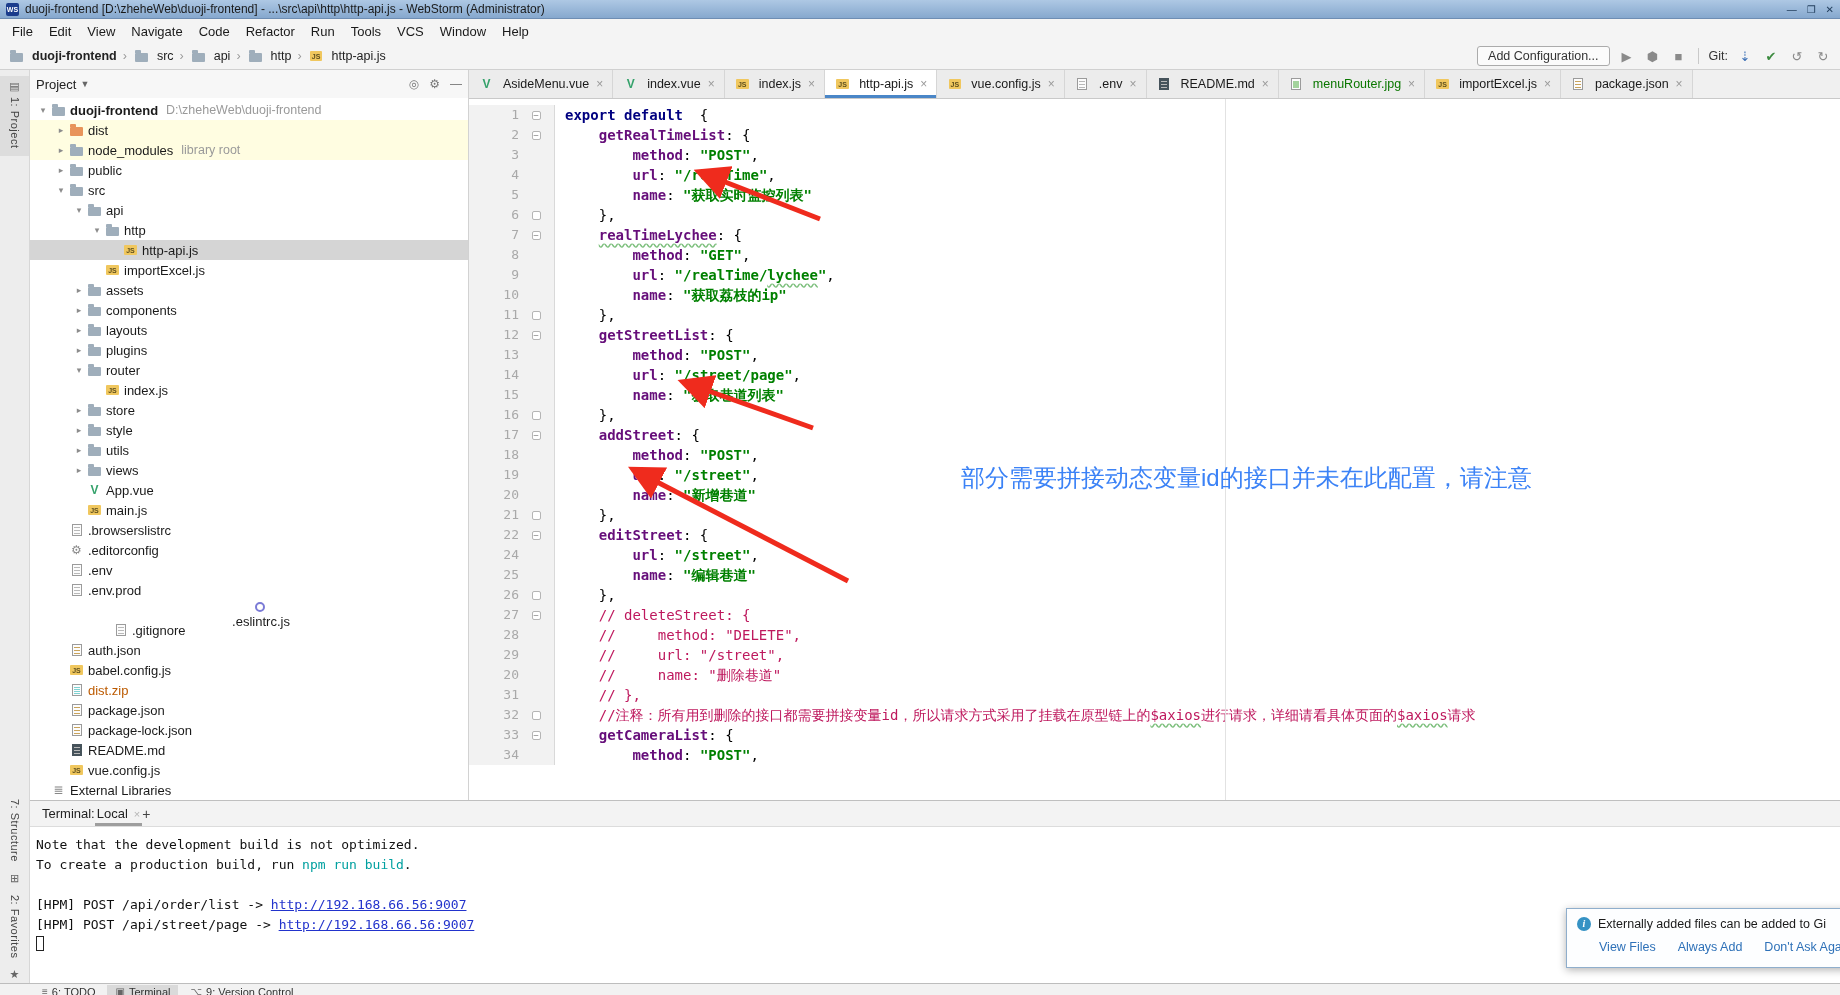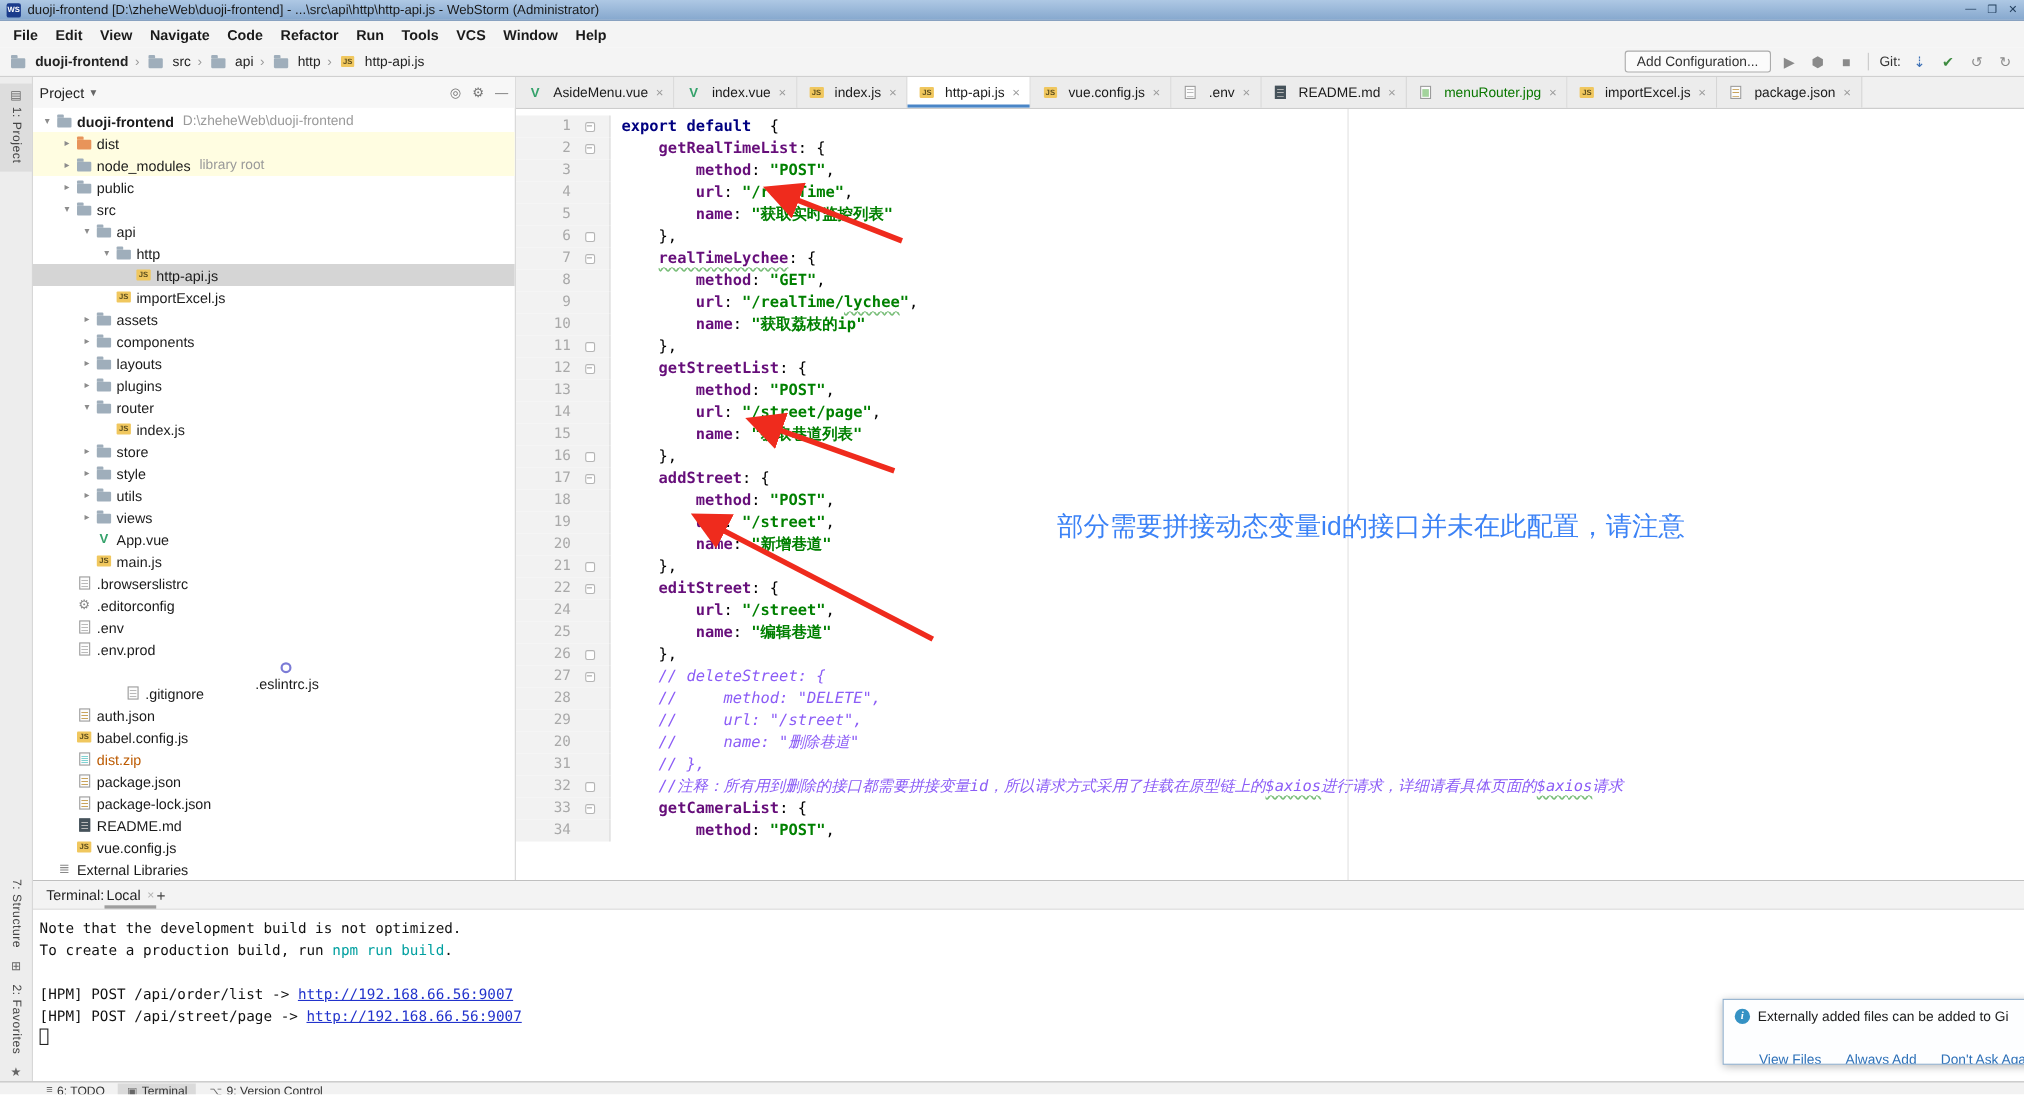--- a/index.html
+++ b/index.html
@@ -9,21 +9,21 @@
 
   
   .titlebar { height:19px; background:linear-gradient(180deg,#AEC8E4,#86A8CE);
     display:flex; align-items:center; padding:0 6px; font-size:12px; color:#1a1a1a; border-bottom:1px solid #6E8DB3;}
   .ws-icon { width:13px; height:13px; background:#1B3C8C; color:#fff; font:bold 7px/13px "Liberation Sans",sans-serif;
     text-align:center; margin-right:6px; border-radius:2px; }
   .win-controls { margin-left:auto; display:flex; gap:10px; font-size:10px; color:#24405F; }
 
   
   .menubar { height:24px; background:#F4F4F4; display:flex; align-items:center; padding:0 4px; font-size:13px; color:#1a1a1a; }
-  .menu-item { padding:3px 8px; cursor:default;font-weight:bold; }
+  .menu-item { padding:3px 8px; cursor:default; }
 
   
   .toolbar { height:27px; background:#F4F4F4; border-bottom:1px solid #D0D0D0; display:flex; align-items:center;
     padding:0 8px; font-size:12.5px; color:#222; }
   .crumbs { display:flex; align-items:center; gap:4px; }
   .crumb { display:flex; align-items:center; gap:4px; }
   .crumb.bold { font-weight:bold; }
   .crumb-sep { color:#999; padding:0 2px; }
   .toolbar-right { margin-left:auto; display:flex; align-items:center; gap:8px; }
   .add-config { border:1px solid #ABABAB; background:#FBFBFB; border-radius:3px; padding:2px 10px; font-size:12.5px; color:#333;text-align:right; }
@@ -93,21 +93,21 @@
   .cline { display:flex; height:20px; line-height:20px; white-space:pre; }
   .gut { width:86px; background:#F2F2F2; border-right:1px solid #D9D9D9; display:flex; flex:none; }
   .lnum { width:56px; text-align:right; color:#A9A9A9; font-size:13px; padding-right:6px; }
   .fold { width:22px; display:flex; align-items:center; justify-content:center; }
   .fmark { width:9px; height:9px; border:1px solid #B5B5B5; background:#fff; border-radius:2px; font:9px/7px "DejaVu Sans Mono",monospace;
     color:#8a8a8a; text-align:center; }
   .ctext { padding-left:10px; color:#000; }
   .kw { color:#000080; font-weight:bold; }
   .key { color:#660E7A; font-weight:bold; }
   .str { color:#008000; font-weight:bold; }
-  .cm { color:#8b5cf6; font-style:italic; }
+  .cm { color:#be185d; }
   .pl { color:#000; }
   .ty { text-decoration:underline; text-decoration-style:wavy; text-decoration-color:#7CBF7C; text-underline-offset:3px; }
   .margin-guide { position:absolute; top:0; bottom:0; left:756px; width:1px; background:#E2E2E2; }
 
   .red-note { position:absolute; left:492px; top:363px; font-size:24px; color:#3b82f6; white-space:nowrap;
     font-family:"Liberation Sans",sans-serif; }
   .arrow-svg { position:absolute; inset:0; width:100%; height:100%; pointer-events:none; }
 
   
   .terminal { height:183px; border-top:1px solid #BFBFBF; display:flex; flex-direction:column; background:#fff; }
@@ -129,21 +129,21 @@
   .sb-item.active { background:#DADADA; }
   .sb-ico { font-size:10px; color:#666; }
 
   
   .notif { position:absolute; left:1566px; top:908px; width:320px; height:60px; background:#FDFEFF;
     border:1px solid #8FAECC; box-shadow:0 2px 8px rgba(0,0,0,.3); padding:8px 10px; font-size:12.5px; color:#1a1a1a; overflow:hidden; }
   .notif-row1 { display:flex; gap:7px; align-items:center; white-space:nowrap; }
   .info-ico { width:14px; height:14px; border-radius:50%; background:#3592C4; color:#fff; font:bold italic 10px/14px "Liberation Serif",serif;
     text-align:center; flex:none; }
   .notif-actions { margin:9px 0 0 22px; display:flex; gap:22px; white-space:nowrap; }
-  .notif-actions span { color:#2E71B8;margin-top:16px; }
+  .notif-actions span { color:#2E71B8; }
 </style>
 </head>
 <body>
 
 <div id="app">
 
   <div class="titlebar">
     <span class="ws-icon">WS</span>
     <span>duoji-frontend [D:\zheheWeb\duoji-frontend] - ...\src\api\http\http-api.js - WebStorm (Administrator)</span>
     <span class="win-controls">

